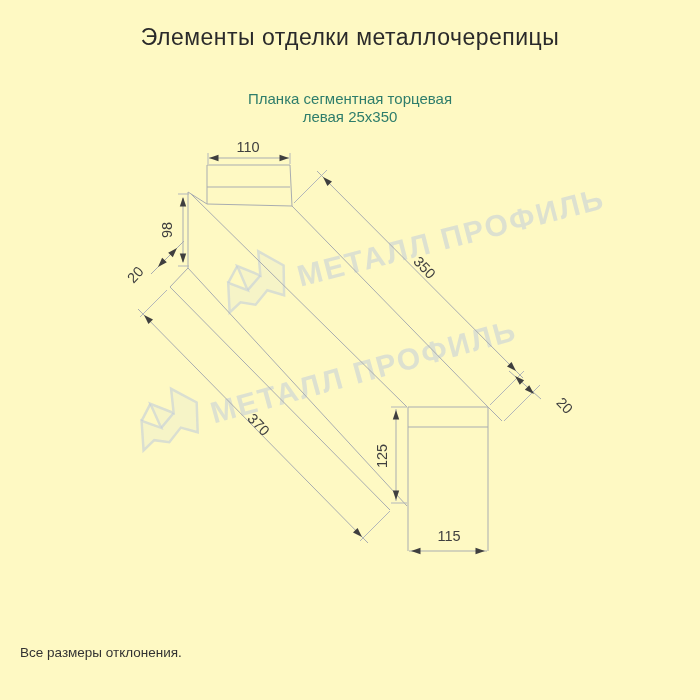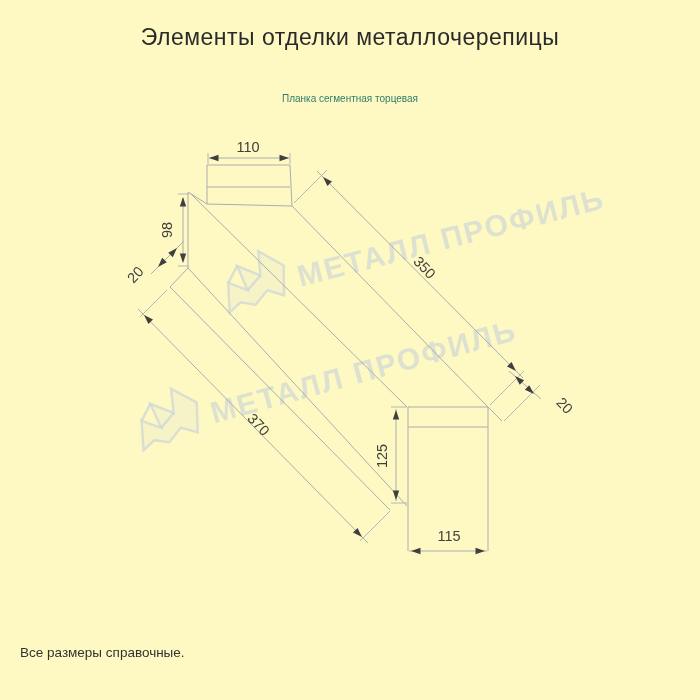--- a/index.html
+++ b/index.html
@@ -1,21 +1,21 @@
 <!DOCTYPE html>
 <html style="--accent: #2e7d6b; --wm: #c3cedb;"><head>
 <meta charset="utf-8">
 <style>
   html,body{margin:0;padding:0;background:#fff;}
   .page{position:relative;width:700px;height:700px;background:#fef9c3;overflow:hidden;
         font-family:"Liberation Sans", sans-serif;}
   .title{position:absolute;left:0;top:24px;width:700px;text-align:center;
          font-size:23px;color:#2a2a2a;letter-spacing:.5px;}
   .subtitle{position:absolute;left:0;top:90px;width:700px;text-align:center;
-            font-size:10px;line-height:18px;color:var(--accent,#2e7d6b);}
+            font-size:15px;line-height:18px;color:var(--accent,#2e7d6b);}
   svg.draw{position:absolute;left:0;top:0;}
   .edge{stroke:#a9adb0;stroke-width:1;fill:none;}
   .dimline{stroke:#a9adb0;stroke-width:1;fill:none;}
   .ext{stroke:#b3b7ba;stroke-width:1;fill:none;}
   .arrowhead{fill:#3f3f3f;stroke:none;}
   .dimtext{font-family:"Liberation Sans",sans-serif;font-size:14.5px;fill:#3f3f3f;}
   .wm-text{font-family:"Liberation Sans",sans-serif;font-weight:bold;font-size:30px;
            letter-spacing:2px;fill:var(--wm,#c3cedb);opacity:.55;}
   .wm-logo{stroke:var(--wm,#c3cedb);stroke-width:2.5;fill:rgba(205,214,224,0.25);opacity:.6;}
   .footer{position:absolute;left:20px;top:644px;width:660px;font-size:13.5px;
@@ -23,20 +23,21 @@
 </style>
 </head>
 <body>
 
 <div class="page">
 
   <div class="title">Элементы отделки металлочерепицы</div>
 
   <div class="subtitle">
     <div>Планка сегментная торцевая</div>
+    <div>левая 25x350</div>
   </div>
 
   <svg class="draw" width="700" height="700" viewBox="0 0 700 700">
 
     <defs>
       <g id="arr">
           <polygon class="arrowhead" points="0,0 -9.5,3.2 -9.5,-3.2"></polygon>
         </g>
       <g id="wm-logo-shape">
         <path class="wm-logo" d="M3,-5 L9,-34 L26,-22 L22,-48 L42,-33 L46,-57 L67,-37 L60,-8 L45,-17 L30,-6 L16,-12 Z"></path>
@@ -125,16 +126,16 @@
 
     <g>
       <line class="dimline" x1="409" y1="551" x2="487" y2="551"></line>
       <use href="#arr" transform="translate(411,551) rotate(180)"></use>
       <use href="#arr" transform="translate(485,551)"></use>
       <text class="dimtext" x="449" y="541" text-anchor="middle">115</text>
     </g>
   </svg>
 
   <div class="footer">
-    <div>Все размеры справочные.</div>
+    <div>Все размеры отклонения.</div>
   </div>
 
 </div>
 
 </body></html>

